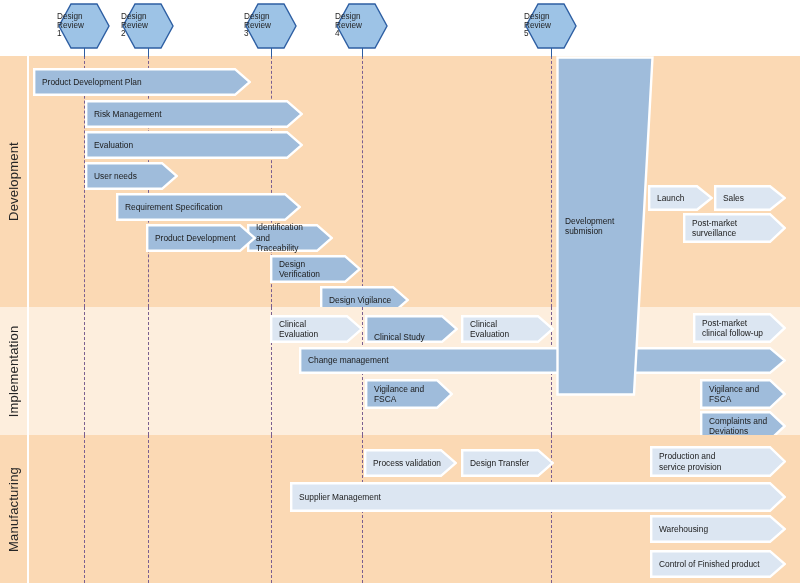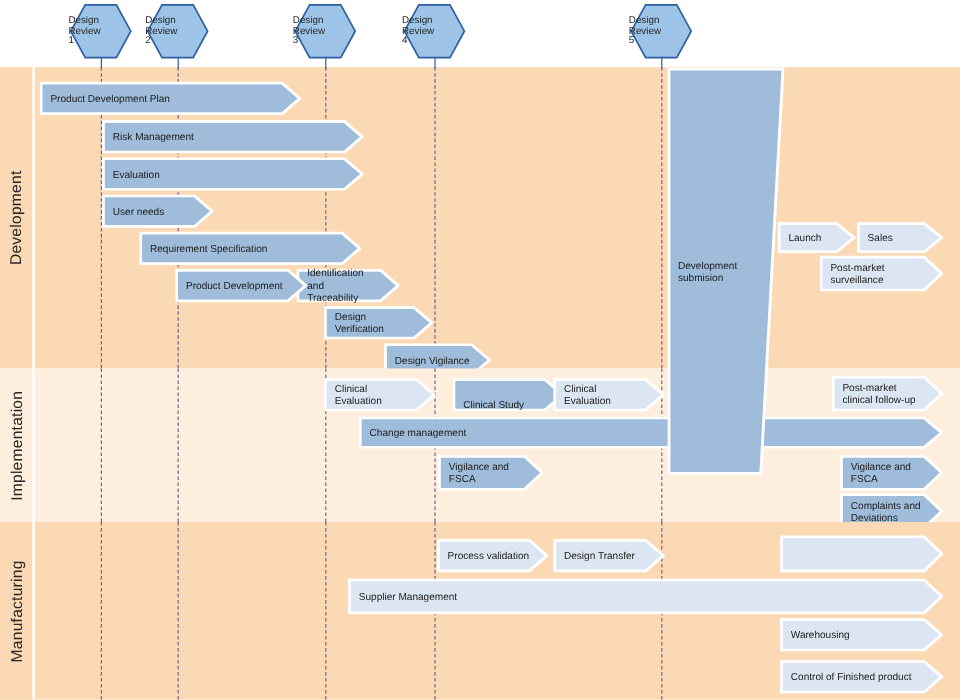--- a/index.html
+++ b/index.html
@@ -140,21 +140,21 @@
         <div class="vline" style="left: 119px; border-left-color: rgb(122, 95, 144);"></div>
         <div class="vline" style="left: 242px; border-left-color: rgb(122, 95, 144);"></div>
         <div class="vline" style="left: 333px; border-left-color: rgb(122, 95, 144);"></div>
         <div class="vline" style="left: 522px; border-left-color: rgb(122, 95, 144);"></div>
         <div class="arrow" style="left: 241px; top: 8px; width: 93px; height: 28px;">
           <svg class="shape" viewBox="0 0 93 28" preserveAspectRatio="none">
             <polygon points="1.2,1.2 77,1.2 91.8,14 77,26.8 1.2,26.8" fill="#dce6f2" stroke="#ffffff" stroke-width="2.4" stroke-linejoin="miter"></polygon>
           </svg>
           <div class="lbl">Clinical Evaluation</div>
         </div>
-        <div class="arrow" style="left: 336px; top: 8px; width: 93px; height: 44px; margin-left: 12px;">
+        <div class="arrow" style="left: 336px; top: 8px; width: 93px; height: 44px;">
           <svg class="shape" viewBox="0 0 93 28" preserveAspectRatio="none">
             <polygon points="1.2,1.2 77,1.2 91.8,14 77,26.8 1.2,26.8" fill="#9fbcdb" stroke="#ffffff" stroke-width="2.4" stroke-linejoin="miter"></polygon>
           </svg>
           <div class="lbl">Clinical Study</div>
         </div>
         <div class="arrow" style="left: 432px; top: 8px; width: 93px; height: 28px;">
           <svg class="shape" viewBox="0 0 93 28" preserveAspectRatio="none">
             <polygon points="1.2,1.2 77,1.2 91.8,14 77,26.8 1.2,26.8" fill="#dce6f2" stroke="#ffffff" stroke-width="2.4" stroke-linejoin="miter"></polygon>
           </svg>
           <div class="lbl">Clinical Evaluation</div>
@@ -215,20 +215,22 @@
         <div class="arrow" style="left: 432px; top: 14px; width: 93px; height: 28px;">
           <svg class="shape" viewBox="0 0 93 28" preserveAspectRatio="none">
             <polygon points="1.2,1.2 77,1.2 91.8,14 77,26.8 1.2,26.8" fill="#dce6f2" stroke="#ffffff" stroke-width="2.4" stroke-linejoin="miter"></polygon>
           </svg>
           <div class="lbl">Design Transfer</div>
         </div>
         <div class="arrow" style="left: 621px; top: 11px; width: 136px; height: 31px;">
           <svg class="shape" viewBox="0 0 136 31" preserveAspectRatio="none">
             <polygon points="1.2,1.2 120,1.2 134.8,15.5 120,29.8 1.2,29.8" fill="#dce6f2" stroke="#ffffff" stroke-width="2.4" stroke-linejoin="miter"></polygon>
           </svg>
+          <div class="lbl">Production and
+service provision</div>
         </div>
         <div class="arrow" style="left: 261px; top: 47px; width: 496px; height: 30px;">
           <svg class="shape" viewBox="0 0 496 30" preserveAspectRatio="none">
             <polygon points="1.2,1.2 480,1.2 494.8,15 480,28.8 1.2,28.8" fill="#dce6f2" stroke="#ffffff" stroke-width="2.4" stroke-linejoin="miter"></polygon>
           </svg>
           <div class="lbl">Supplier Management</div>
         </div>
         <div class="arrow" style="left: 621px; top: 80px; width: 136px; height: 28px;">
           <svg class="shape" viewBox="0 0 136 28" preserveAspectRatio="none">
             <polygon points="1.2,1.2 120,1.2 134.8,14 120,26.8 1.2,26.8" fill="#dce6f2" stroke="#ffffff" stroke-width="2.4" stroke-linejoin="miter"></polygon>

